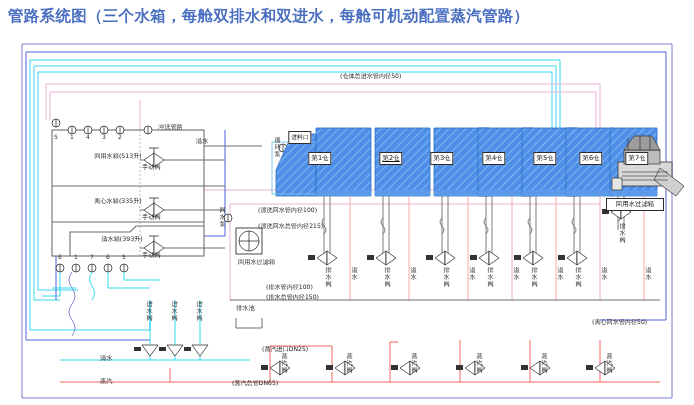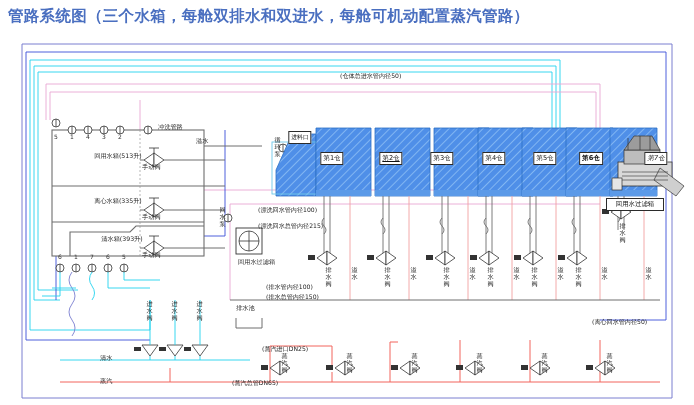--- a/index.html
+++ b/index.html
@@ -425,27 +425,27 @@
   <div class="lbl" style="left:142px;top:214px;">手动阀</div>
   <div class="lbl" style="left:142px;top:252px;">手动阀</div>
 
   <div class="lbl" style="left:196px;top:138px;">溢水</div>
 
   <div class="vert" style="left:219px;top:206px;">回水泵</div>
   <div class="vert" style="left:274px;top:136px;">循环泵</div>
 
   <div class="cabname" style="left:300px;top:131px;font-size:5.8px;">进料口</div>
 
-  <div class="cabname" style="left:332px;top:152px;text-align:right;">第1仓</div>
+  <div class="cabname" style="left:320px;top:152px;text-align:right;">第1仓</div>
   <div class="cabname" style="left:391px;top:152px;text-decoration:underline;">第2仓</div>
   <div class="cabname" style="left:442px;top:152px;">第3仓</div>
   <div class="cabname" style="left:494px;top:152px;">第4仓</div>
   <div class="cabname" style="left:545px;top:152px;">第5仓</div>
-  <div class="cabname" style="left:591px;top:152px;font-weight:bold;">第6仓</div>
-  <div class="cabname" style="left:656px;top:152px;font-style:italic;">第7仓</div>
+  <div class="cabname" style="left:591px;top:152px;">第6仓</div>
+  <div class="cabname" style="left:637px;top:152px;">第7仓</div>
 
   <div class="lbl" style="left:238px;top:258px;line-height:8px;">
     <span>回用水过滤箱</span>
   </div>
 
   <div class="boxlbl" style="left:606px;top:198px;width:52px;">
     <span>回用水过滤箱</span>
   </div>
 
   <div class="lbl" style="left:236px;top:305px;">排水池</div>

